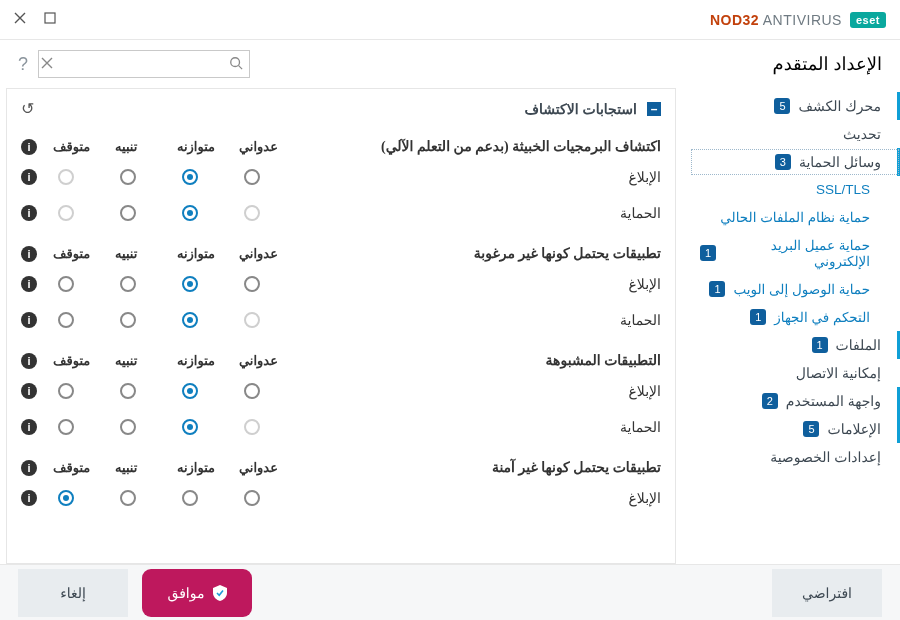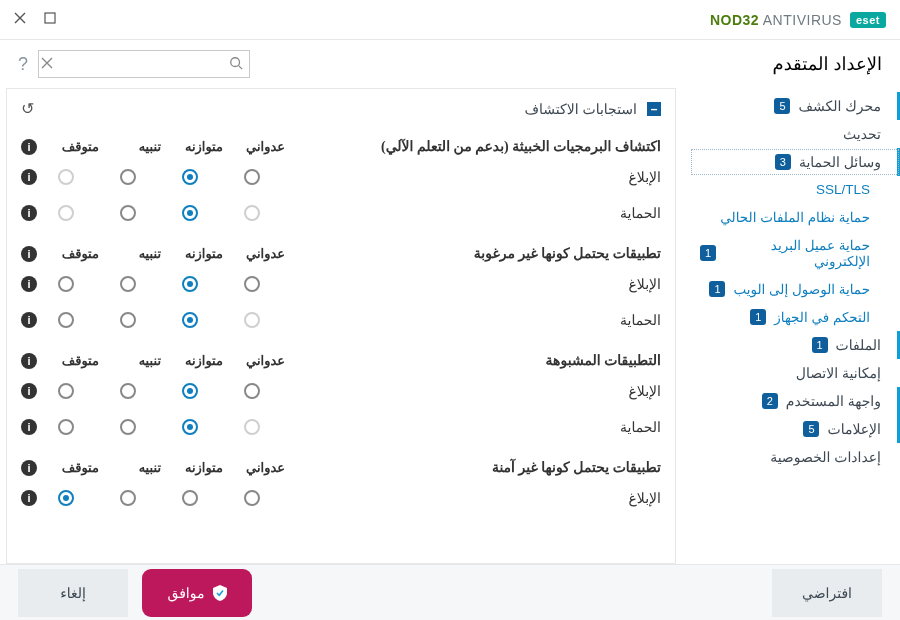--- a/index.html
+++ b/index.html
@@ -23,21 +23,21 @@
     border-bottom: 1px solid #e7e7e7;
   }
   .titlebar .win-controls { display:flex; gap:18px; margin-right:auto; }
   .titlebar .brand { display:flex; align-items:center; gap:8px; color:#6f7680; font-weight:300; letter-spacing:.5px;}
   .eset-pill {
     display:inline-flex; align-items:center;
     background:#0aa89e; color:#fff; font-weight:bold;
     font-size:11px; padding:2px 6px; border-radius:3px;
   }
   .product { font-size:14px; color:#6f7a82; font-weight:500; font-stretch:condensed;}
-  .product b { color:#4d7c0f; font-weight:700;}
+  .product b { color:#c2410c; font-weight:700;}
 
   
   .toprow {
     height:48px; display:flex; align-items:center; padding:0 18px; gap:14px;
   }
   .page-title { font-size:18px; color:#000000; font-weight:400; }
   .search-wrap { margin-right:auto; display:flex; align-items:center; gap:10px;}
   .search {
     width:212px; height:28px; border:1px solid #c9c9c9; border-radius:0;
     display:flex; align-items:center; padding:0 6px; background:#fff;
@@ -77,30 +77,30 @@
     border:1px solid #e6e6e6; background:#fff; min-height:100%;
   }
   .panel-header {
     display:flex; align-items:center; gap:10px; padding:10px 14px;
   }
   .collapse-box {
     width:14px; height:14px; background:#0f5f9d; color:#fff;
     display:flex; align-items:center; justify-content:center;
     font-size:12px; font-weight:bold; line-height:1;
   }
-  .panel-title { font-size:14px; color:#3d4852; font-weight:400;margin-left:36px;}
+  .panel-title { font-size:14px; color:#3d4852; font-weight:700;margin-left:36px;}
   .undo { margin-right:auto; color:#555; font-size:16px; cursor:pointer; transform:scaleX(-1);}
 
   .group { padding:2px 14px 4px 14px; }
   .group-head {
     display:flex; align-items:center; padding:8px 0 4px 0; gap:10px;
   }
   .group-name { font-size:14px; color:#333; font-weight:700; flex:1;font-family:Liberation Serif, serif; }
   .col-labels { display:flex; gap:16px; font-size:13px; font-weight:700; color:#333;}
-  .col-labels span { width:46px; text-align:right;}
+  .col-labels span { width:46px; text-align:left;}
   .info { width:22px; text-align:left; color:#333;}
   .info-icon {
     display:inline-flex; width:16px; height:16px; border-radius:50%;
     background:#333; color:#fff; align-items:center; justify-content:center;
     font-size:11px; font-weight:bold; cursor:pointer;
   }
 
   .row {
     display:flex; align-items:center; padding:10px 0; border-top:0;
   }

